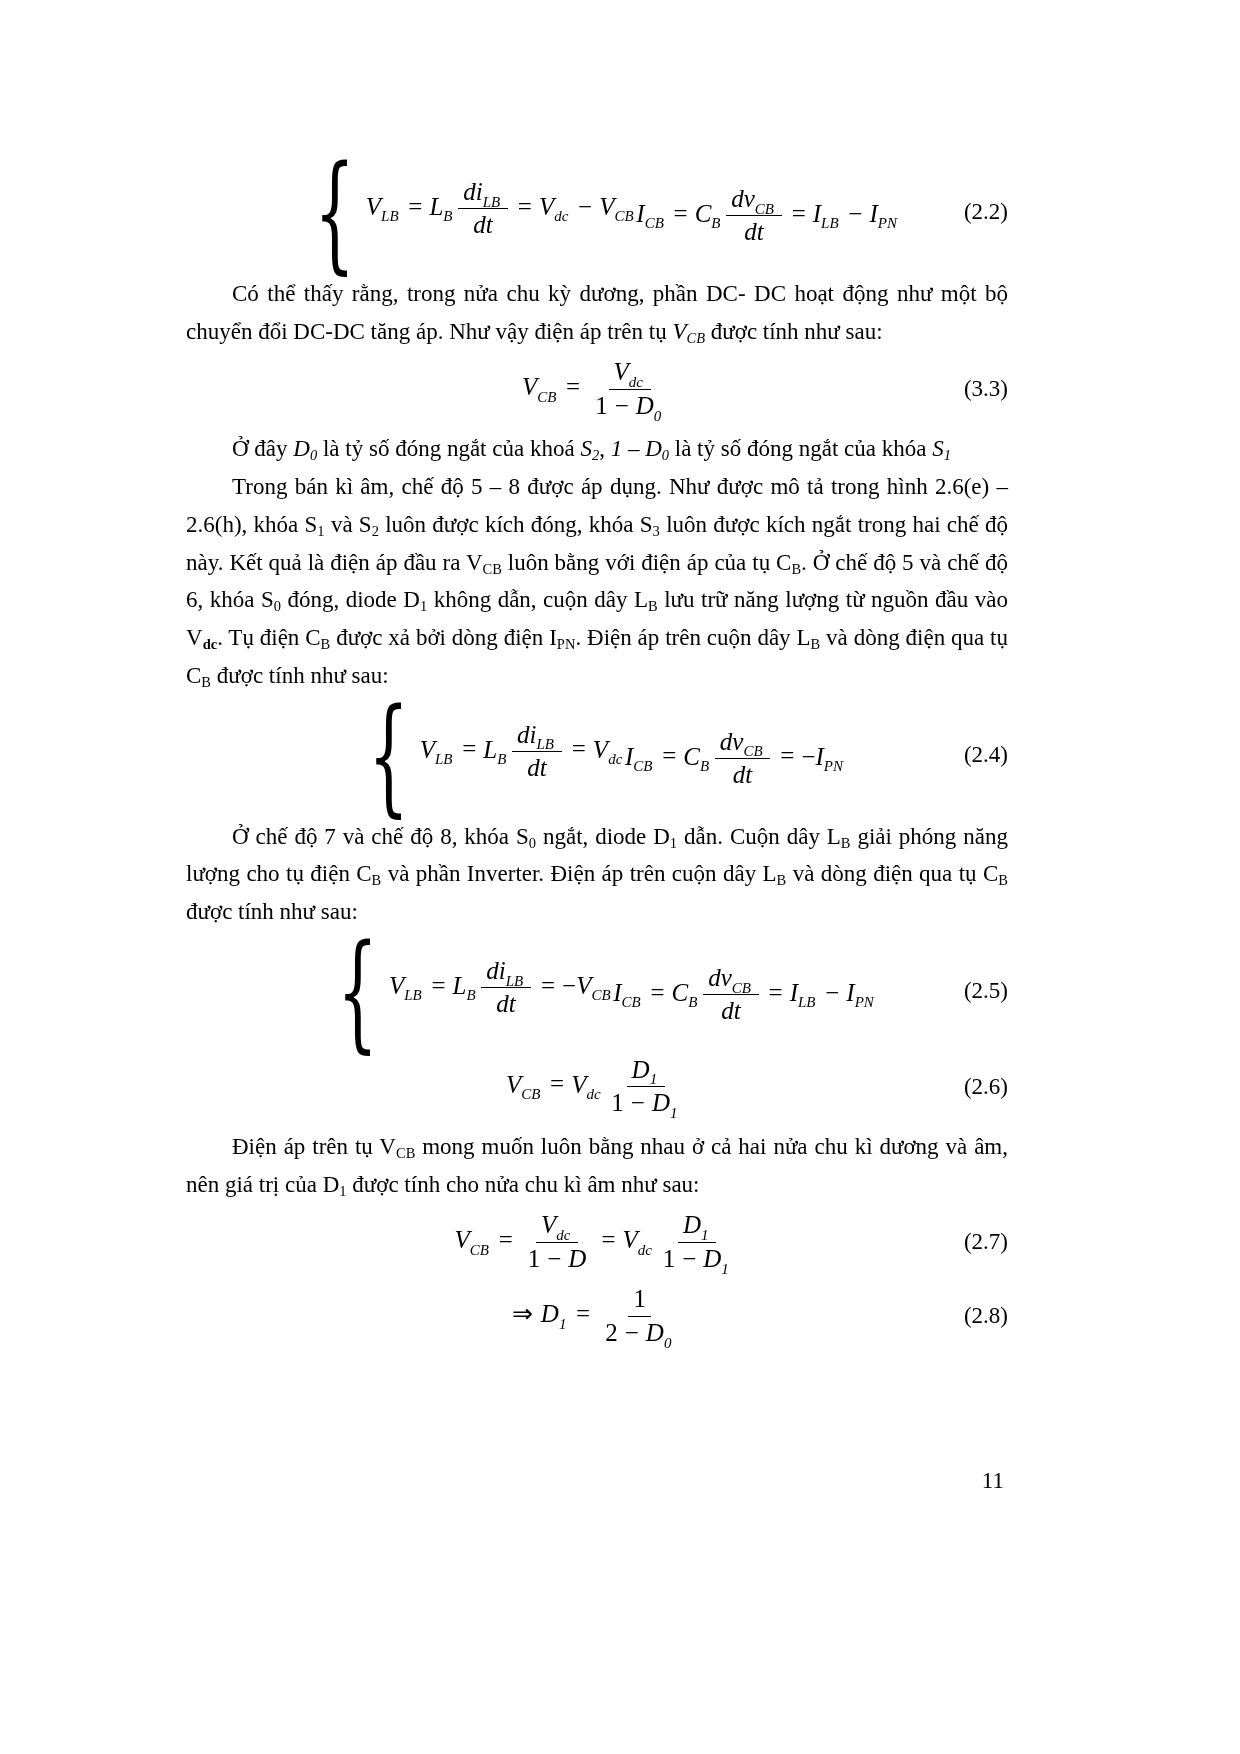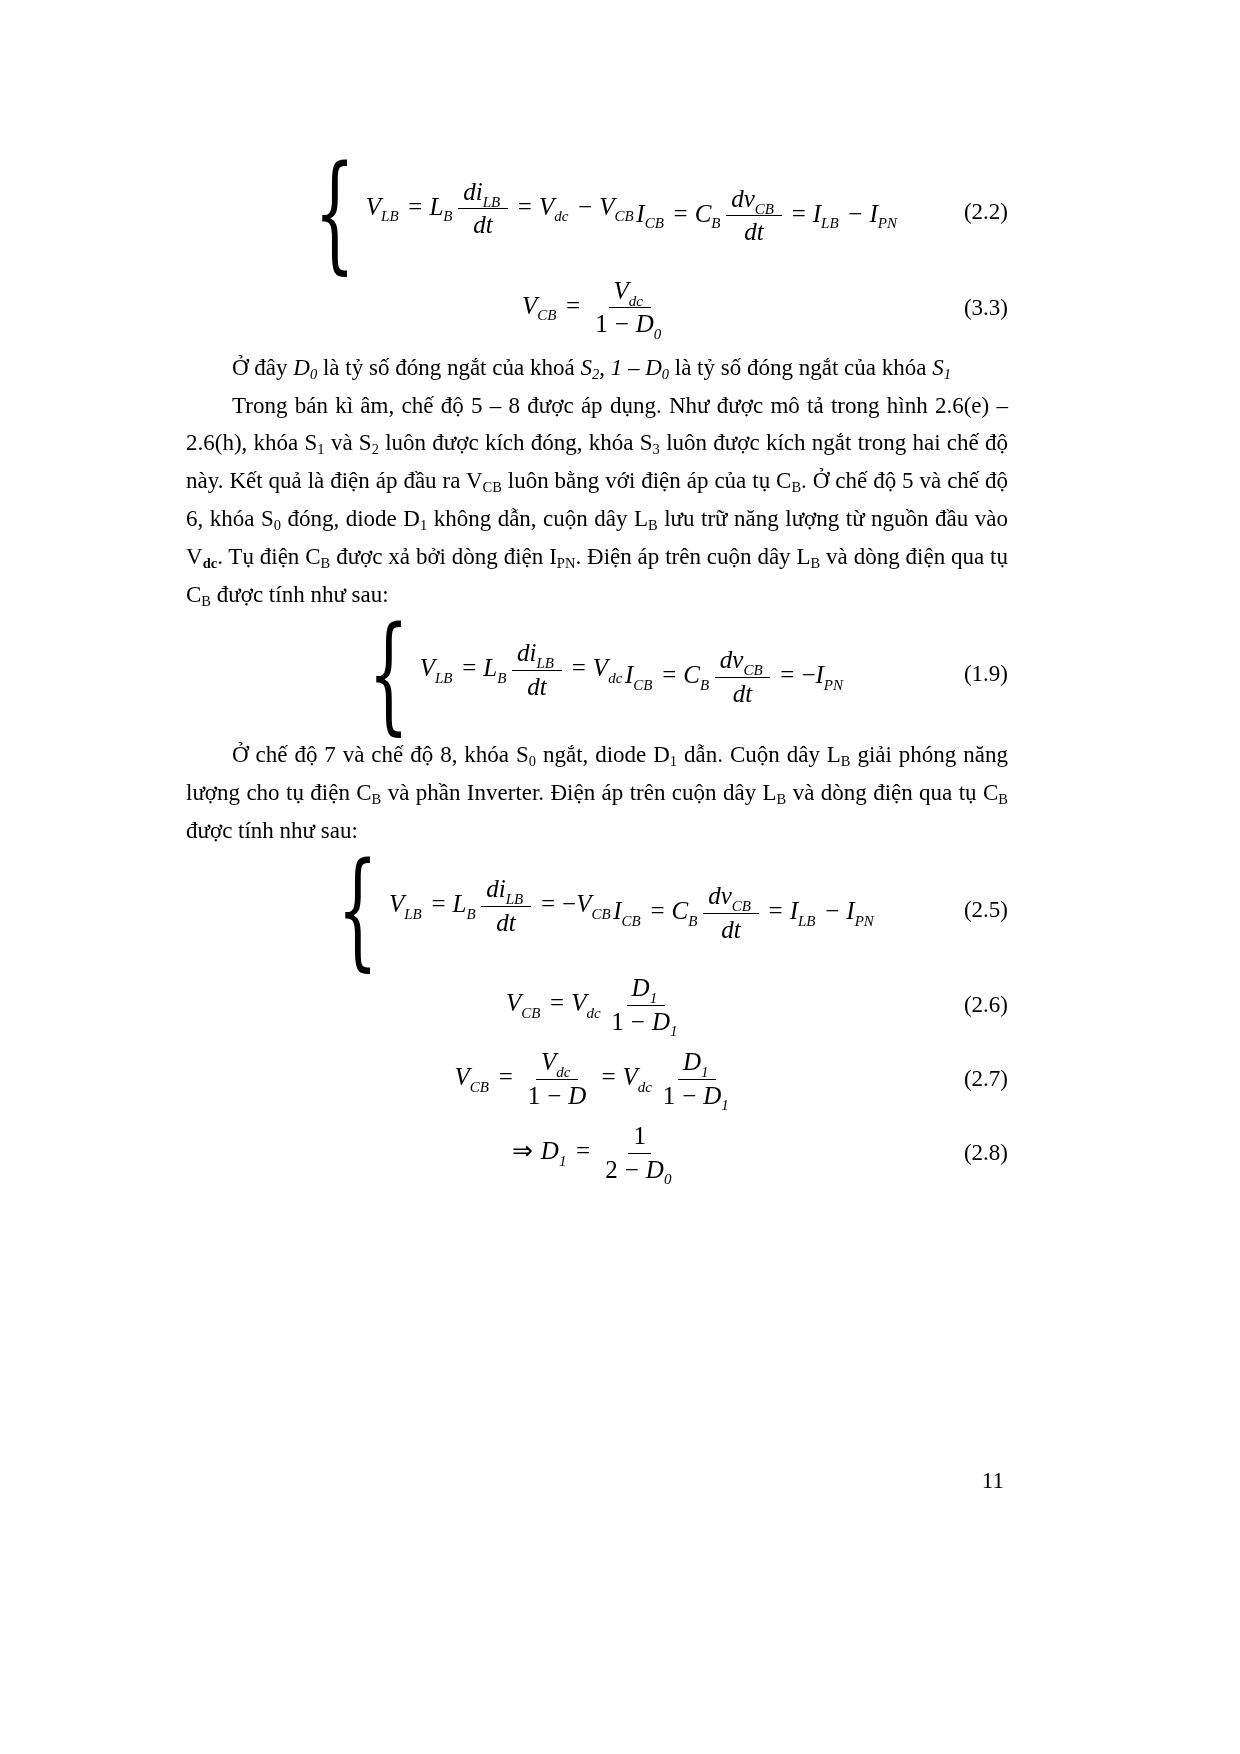--- a/index.html
+++ b/index.html
@@ -92,20 +92,21 @@
             </span><span class="op">=</span><span class="var">V</span><span class="msub">dc</span><span class="op">−</span><span class="var">V</span><span class="msub">CB</span></span>
           <span class="eq-line"><span class="var">I</span><span class="msub">CB</span><span class="op">=</span><span class="var">C</span><span class="msub">B</span><span class="frac">
               <span class="fnum"><span class="var">dv</span><span class="msub">CB</span></span>
               <span class="fden"><span class="var">dt</span></span>
             </span><span class="op">=</span><span class="var">I</span><span class="msub">LB</span><span class="op">−</span><span class="var">I</span><span class="msub">PN</span></span>
         </span>
       </span>
       <span class="eq-num">(2.2)</span>
     </div>
 
+  <p class="para indent"><span>Có thể thấy rằng, trong nửa chu kỳ dương, phần DC- DC hoạt động như một bộ chuyển đổi DC-DC tăng áp. Như vậy điện áp trên tụ </span><span class="it">V</span><span class="it ssub">CB</span><span> được tính như sau:</span></p>
 
   <div class="eq-block">
       <span class="eq-wrap">
         <span class="sys-lines">
           <span class="eq-line"><span class="var">V</span><span class="msub">CB</span><span class="op">=</span><span class="frac">
               <span class="fnum"><span class="var">V</span><span class="msub">dc</span></span>
               <span class="fden"><span class="mn">1</span><span class="op">−</span><span class="var">D</span><span class="msub">0</span></span>
             </span></span>
         </span>
       </span>
@@ -123,21 +124,21 @@
           <span class="eq-line"><span class="var">V</span><span class="msub">LB</span><span class="op">=</span><span class="var">L</span><span class="msub">B</span><span class="frac">
               <span class="fnum"><span class="var">di</span><span class="msub">LB</span></span>
               <span class="fden"><span class="var">dt</span></span>
             </span><span class="op">=</span><span class="var">V</span><span class="msub">dc</span></span>
           <span class="eq-line"><span class="var">I</span><span class="msub">CB</span><span class="op">=</span><span class="var">C</span><span class="msub">B</span><span class="frac">
               <span class="fnum"><span class="var">dv</span><span class="msub">CB</span></span>
               <span class="fden"><span class="var">dt</span></span>
             </span><span class="op">=</span><span class="mn">−</span><span class="var">I</span><span class="msub">PN</span></span>
         </span>
       </span>
-      <span class="eq-num">(1.9)</span>
+      <span class="eq-num">(2.4)</span>
     </div>
 
   <p class="para indent"><span>Ở chế độ 7 và chế độ 8, khóa S</span><span class="ssub">0</span><span> ngắt, diode D</span><span class="ssub">1</span><span> dẫn. Cuộn dây L</span><span class="ssub">B</span><span> giải phóng năng lượng cho tụ điện C</span><span class="ssub">B</span><span> và phần Inverter. Điện áp trên cuộn dây L</span><span class="ssub">B</span><span> và dòng điện qua tụ C</span><span class="ssub">B</span><span> được tính như sau:</span></p>
 
   <div class="eq-block">
       <span class="eq-wrap">
         <span class="sys-brace">{</span>
         <span class="sys-lines">
           <span class="eq-line"><span class="var">V</span><span class="msub">LB</span><span class="op">=</span><span class="var">L</span><span class="msub">B</span><span class="frac">
               <span class="fnum"><span class="var">di</span><span class="msub">LB</span></span>
@@ -159,20 +160,21 @@
           <span class="eq-line"><span class="var">V</span><span class="msub">CB</span><span class="op">=</span><span class="var">V</span><span class="msub">dc</span><span class="frac">
               <span class="fnum"><span class="var">D</span><span class="msub">1</span></span>
               <span class="fden"><span class="mn">1</span><span class="op">−</span><span class="var">D</span><span class="msub">1</span></span>
             </span></span>
         </span>
       </span>
       <span class="eq-num">(2.6)</span>
     </div>
 
 
+  <p class="para indent"><span>Điện áp trên tụ V</span><span class="ssub">CB</span><span> mong muốn luôn bằng nhau ở cả hai nửa chu kì dương và âm, nên giá trị của D</span><span class="ssub">1</span><span> được tính cho nửa chu kì âm như sau:</span></p>
 
   <div class="eq-block">
       <span class="eq-wrap">
         <span class="sys-lines">
           <span class="eq-line"><span class="var">V</span><span class="msub">CB</span><span class="op">=</span><span class="frac">
               <span class="fnum"><span class="var">V</span><span class="msub">dc</span></span>
               <span class="fden"><span class="mn">1</span><span class="op">−</span><span class="var">D</span></span>
             </span><span class="op">=</span><span class="var">V</span><span class="msub">dc</span><span class="frac">
               <span class="fnum"><span class="var">D</span><span class="msub">1</span></span>
               <span class="fden"><span class="mn">1</span><span class="op">−</span><span class="var">D</span><span class="msub">1</span></span>

